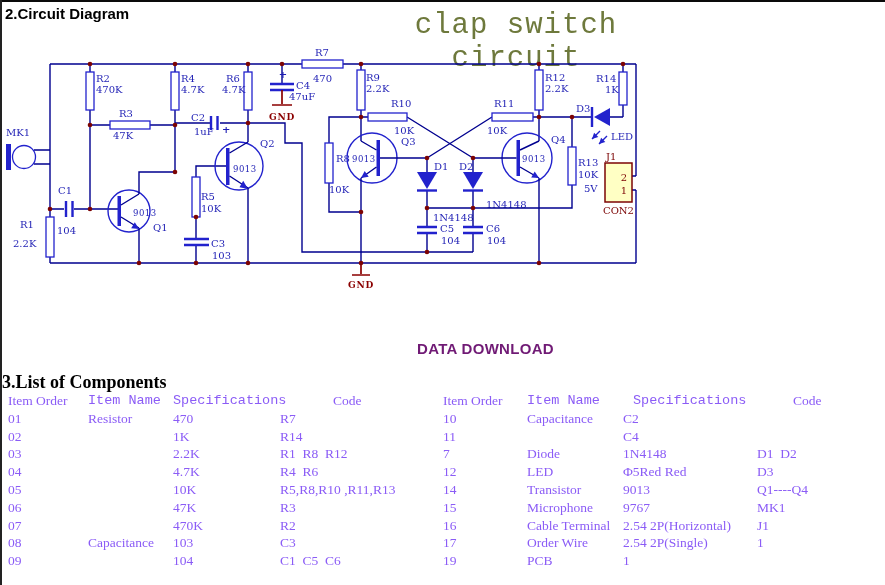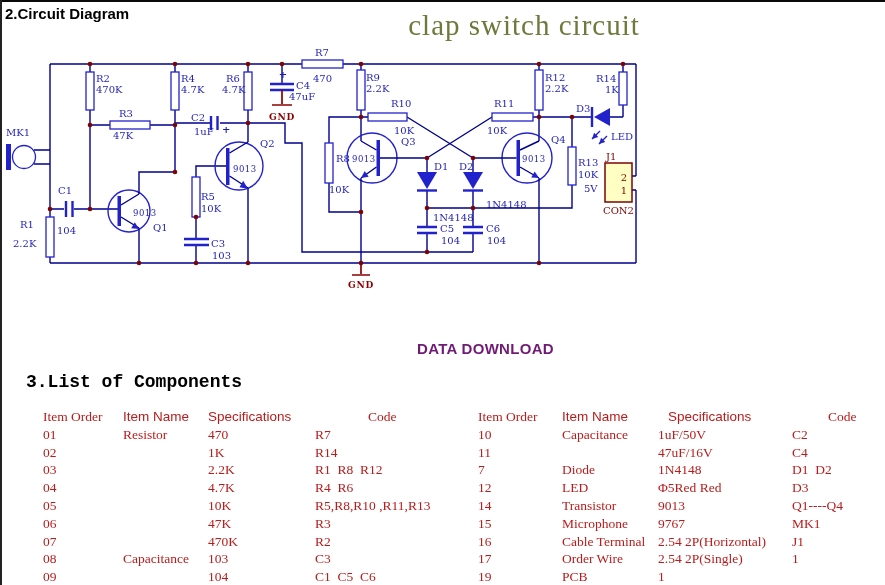--- a/index.html
+++ b/index.html
@@ -2,34 +2,34 @@
 <html><head>
 <meta charset="utf-8">
 <style>
   html,body{margin:0;padding:0;background:#fff;}
   .page{position:relative;width:885px;height:585px;background:#fff;overflow:hidden;
         font-family:"Liberation Serif",serif;color:#141414;}
   .border-top{position:absolute;left:0;top:0;width:885px;height:2px;background:#0a0a0a;}
   .border-left{position:absolute;left:0;top:0;width:2px;height:585px;background:#222;}
   .h-circuit{position:absolute;left:5px;top:5px;font-family:"Liberation Sans",sans-serif;
              font-weight:bold;font-size:15px;color:#000;}
-  .brand{position:absolute;left:396px;top:9px;width:256px;text-align:center;
-         font-family:Liberation Serif, serif;font-size:29px;color:#6e793c;letter-spacing:1px;}
+  .brand{position:absolute;left:388px;top:9px;width:256px;text-align:center;
+         font-family:Liberation Mono, monospace;font-size:29px;color:#6e793c;letter-spacing:1px;}
   .data-download{position:absolute;left:417px;top:340px;font-family:"Liberation Sans",sans-serif;
                  font-size:15px;font-weight:bold;color:#701a75;letter-spacing:.3px;}
-  .h-components{position:absolute;left:2px;top:372px;font-family:Liberation Mono, monospace;
-                font-size:18px;font-weight:bold;color:#000;margin-left:24px;}
-  .tbl{position:absolute;top:408px;font-size:13.5px;color:#b91c1c;margin-left:35px;}
+  .h-components{position:absolute;left:2px;top:372px;font-family:Liberation Serif, serif;
+                font-size:18px;font-weight:bold;color:#000;}
+  .tbl{position:absolute;top:392px;font-size:13.5px;color:#8b5cf6;}
   #tbl-left{left:8px;}
   #tbl-right{left:443px;}
   .trow{display:flex;height:17.8px;line-height:17.8px;white-space:pre;}
   .trow span{display:inline-block;box-sizing:border-box;overflow:visible;}
   #tbl-left .c-order{width:80px;}  #tbl-left .c-name{width:85px;}  #tbl-left .c-spec{width:107px;}
   #tbl-right .c-order{width:84px;} #tbl-right .c-name{width:96px;} #tbl-right .c-spec{width:134px;}
-  .th-name,.th-spec{font-family:Liberation Sans, sans-serif;}
+  .th-name,.th-spec{font-family:Liberation Mono, monospace;}
   #tbl-left .th-code{padding-left:53px;}
   #tbl-right .th-spec{padding-left:10px;}
   #tbl-right .th-code{padding-left:36px;}
   
   svg{position:absolute;left:0;top:0;}
   .w{stroke:#00008f;stroke-width:1.4;fill:none;}
   .red{stroke:#8b0000;stroke-width:1.7;fill:none;}
   .rb{fill:#fff;stroke:#2222cd;stroke-width:1.3;}
   .cs{stroke:#2222cd;stroke-width:1.4;fill:none;}
   .cp{stroke:#2222cd;stroke-width:2.4;fill:none;}
@@ -388,28 +388,26 @@
     <div class="trow thead">
       <span class="c-order th-order">Item Order</span>
       <span class="c-name th-name">Item Name</span>
       <span class="c-spec th-spec">Specifications</span>
       <span class="c-code th-code">Code</span>
     </div>
 
     <div class="trow">
       <span class="c-order">10</span>
       <span class="c-name">Capacitance</span>
-      <span class="c-spec">1uF/50V</span>
       <span class="c-code">C2</span>
     </div>
 
     <div class="trow">
       <span class="c-order">11</span>
       <span class="c-name"></span>
-      <span class="c-spec">47uF/16V</span>
       <span class="c-code">C4</span>
     </div>
 
     <div class="trow">
       <span class="c-order">7</span>
       <span class="c-name">Diode</span>
       <span class="c-spec">1N4148</span>
       <span class="c-code">D1  D2</span>
     </div>
 

